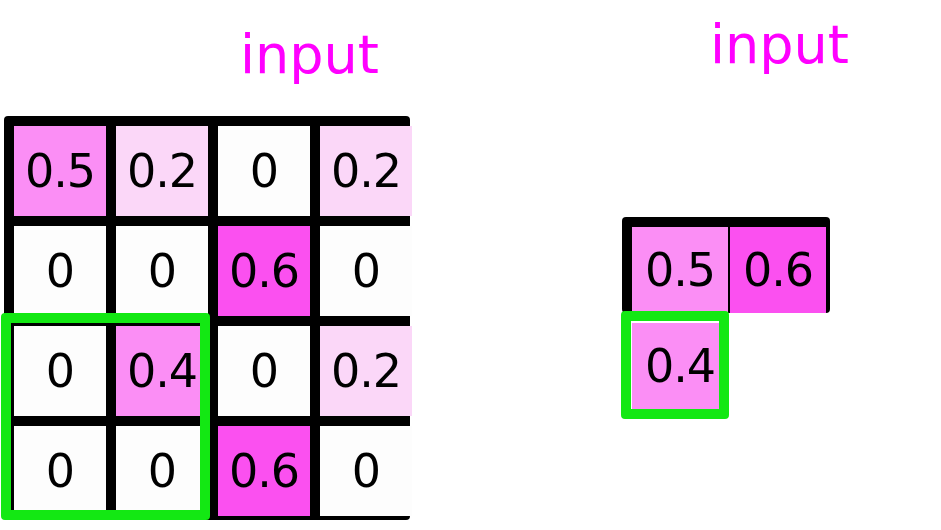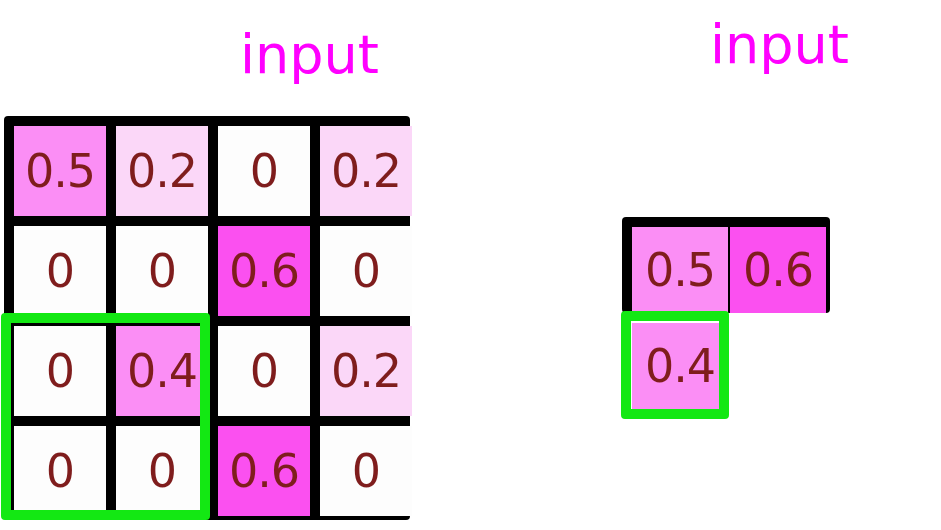--- a/index.html
+++ b/index.html
@@ -32,21 +32,21 @@
   .grid {
     position: absolute;
   }
   .cell {
     position: absolute;
     box-sizing: border-box;
     display: flex;
     align-items: center;
     justify-content: center;
     font-size: 46px;
-    color: #7f1d1d;
+    color: #000000;
     background: #fdfdfd;
     line-height: 1;
     font-family: "DejaVu Sans", sans-serif;
     letter-spacing: -1px;
   }
 
   
   #input-grid {
     left: 4px;
     top: 116px;

